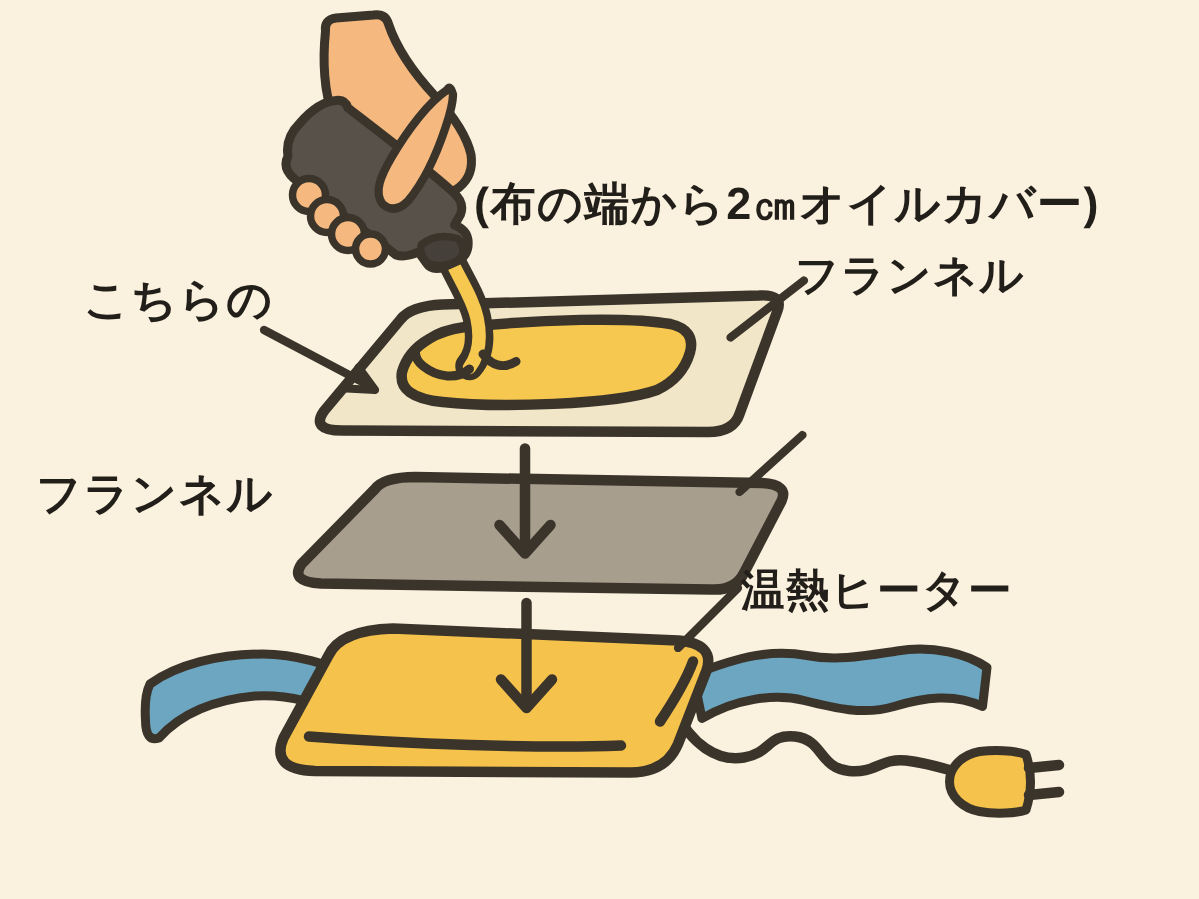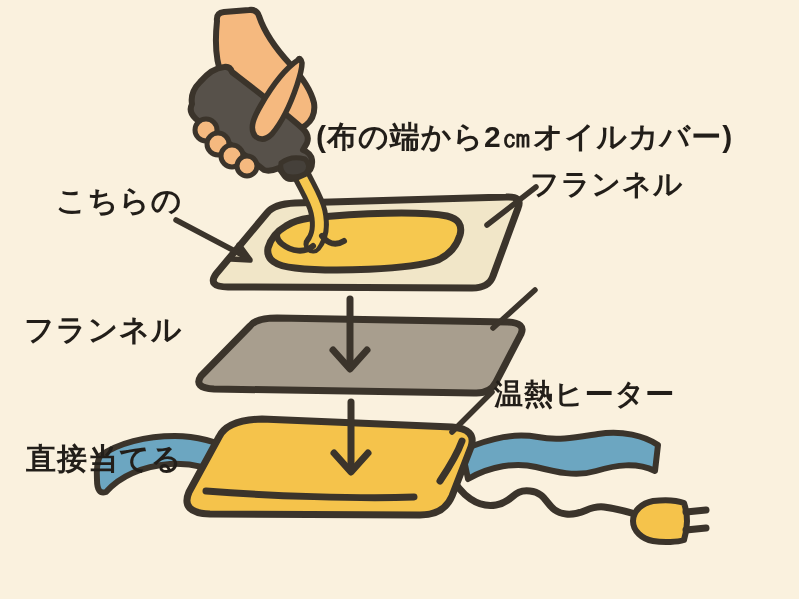--- a/index.html
+++ b/index.html
@@ -173,21 +173,20 @@
     <path fill="none" class="outline-stroke" stroke-width="5.5" d="M 492 392 L 452 432"></path>
   </svg>
 
   <div class="txt" id="top-note">
     <div>(布の端から2㎝オイルカバー)</div>
   </div>
 
   <div class="txt" id="apply-note">
     <div>こちらの</div>
     <div>フランネル</div>
-    <div>直接当てる</div>
   </div>
 
   <div class="txt layer-label" id="label-flannel">フランネル</div>
 
 
   <div class="txt layer-label" id="label-heater">温熱ヒーター</div>
 
 </div>
 
 </body></html>

